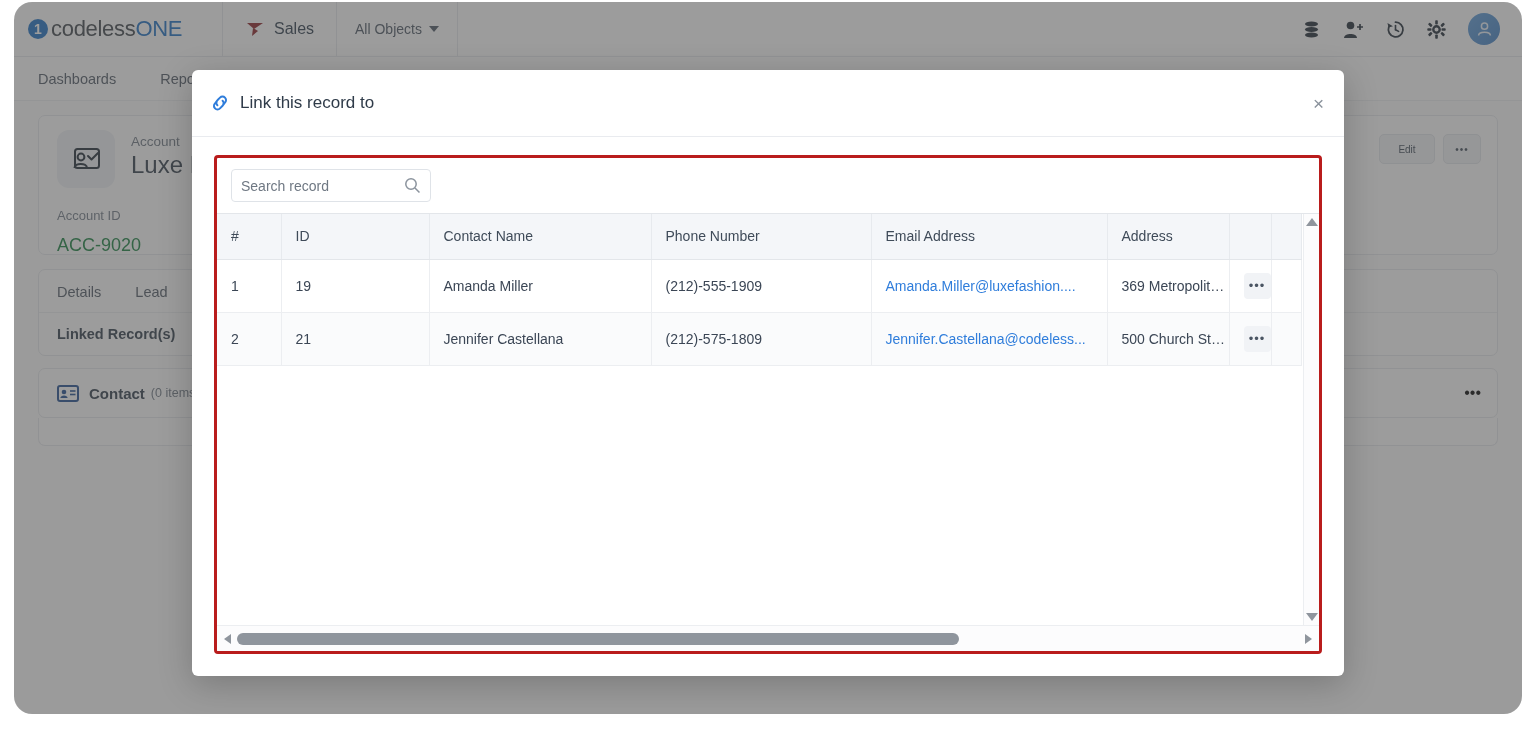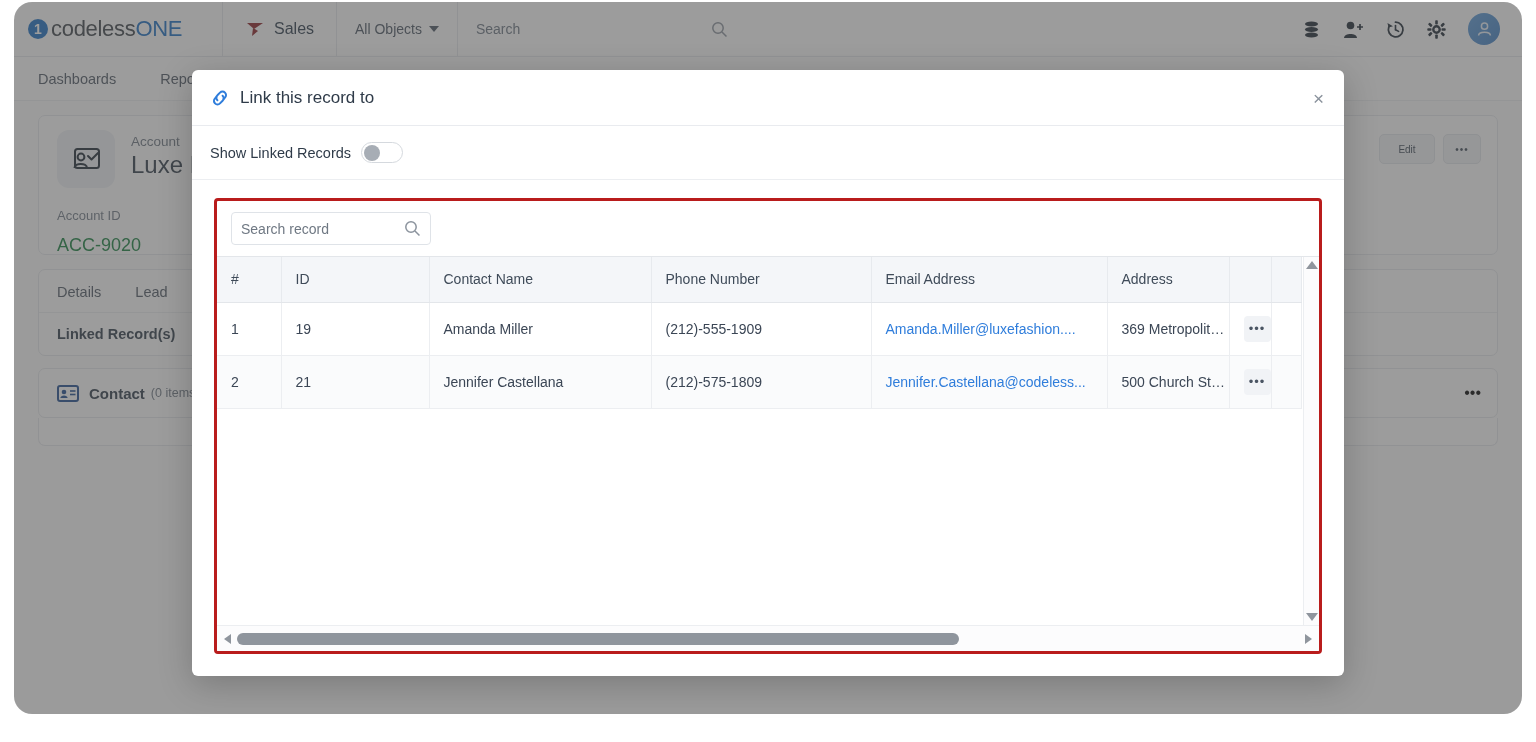--- a/index.html
+++ b/index.html
@@ -192,21 +192,21 @@
     left: 192px; top: 70px;
     width: 1152px; height: 606px;
     background: #ffffff;
     border-radius: 6px;
     box-shadow: 0 8px 34px rgba(0,0,0,0.22);
     z-index: 60;
     display: flex; flex-direction: column;
     overflow: hidden;
   }
   .modal-head {
-    height: 56px;
+    height: 67px;
     display: flex; align-items: center;
     padding: 0 20px 0 18px;
     border-bottom: 1px solid #e9ebef;
     position: relative;
   }
   .modal-title {
     font-size: 17px; color: #2f3b49;
     margin-left: 10px;
   }
   .modal-close {
@@ -392,27 +392,20 @@
         <span class="app-sel-label">Sales</span>
       </div>
       <div class="topbar-div"></div>
 
       <div class="obj-sel">
         <span>All Objects</span>
         <span class="caret"></span>
       </div>
       <div class="topbar-div"></div>
 
-      <div class="search-wrap">
-        <span class="ph">Search</span>
-        <svg class="mag" width="17" height="17" viewBox="0 0 17 17">
-          <circle cx="7" cy="7" r="5.2" fill="none" stroke="#8b939d" stroke-width="1.5"></circle>
-          <line x1="11" y1="11" x2="15.5" y2="15.5" stroke="#8b939d" stroke-width="1.5"></line>
-        </svg>
-      </div>
 
       <div class="topbar-right">
         <svg width="19" height="19" viewBox="0 0 19 19">
           <ellipse cx="9.5" cy="4" rx="6.5" ry="2.4" fill="#1c2733"></ellipse>
           <ellipse cx="9.5" cy="9.5" rx="6.5" ry="2.4" fill="#1c2733"></ellipse>
           <ellipse cx="9.5" cy="15" rx="6.5" ry="2.4" fill="#1c2733"></ellipse>
         </svg>
         <svg width="21" height="19" viewBox="0 0 21 19">
           <circle cx="7.5" cy="5.5" r="3.8" fill="#1c2733"></circle>
           <path d="M1 18 C1 12.5 14 12.5 14 18 Z" fill="#1c2733"></path>
@@ -513,26 +506,20 @@
 
     <div class="modal-head">
       <svg width="20" height="18" viewBox="0 0 20 18">
         <path d="M7.4 11.2 A3.4 3.4 0 0 1 7.4 6.2 L10 3.6 A3.4 3.4 0 0 1 15 8.6 L13.6 10" fill="none" stroke="#2f7ddb" stroke-width="2" stroke-linecap="round"></path>
         <path d="M12.6 6.8 A3.4 3.4 0 0 1 12.6 11.8 L10 14.4 A3.4 3.4 0 0 1 5 9.4 L6.4 8" fill="none" stroke="#2f7ddb" stroke-width="2" stroke-linecap="round"></path>
       </svg>
       <span class="modal-title">Link this record to</span>
       <span class="modal-close">×</span>
     </div>
 
-    <div class="toggle-row">
-      <span class="toggle-lab">Show Linked Records</span>
-      <div class="toggle">
-        <div class="knob"></div>
-      </div>
-    </div>
 
     <div class="modal-body">
       <div class="grid-box">
 
         <div class="search-bar">
           <div class="search-inp">
             <span class="ph">Search record</span>
             <svg class="mag" width="17" height="17" viewBox="0 0 17 17">
               <circle cx="7" cy="7" r="5.2" fill="none" stroke="#8b939d" stroke-width="1.5"></circle>
               <line x1="11" y1="11" x2="15.5" y2="15.5" stroke="#8b939d" stroke-width="1.5"></line>

